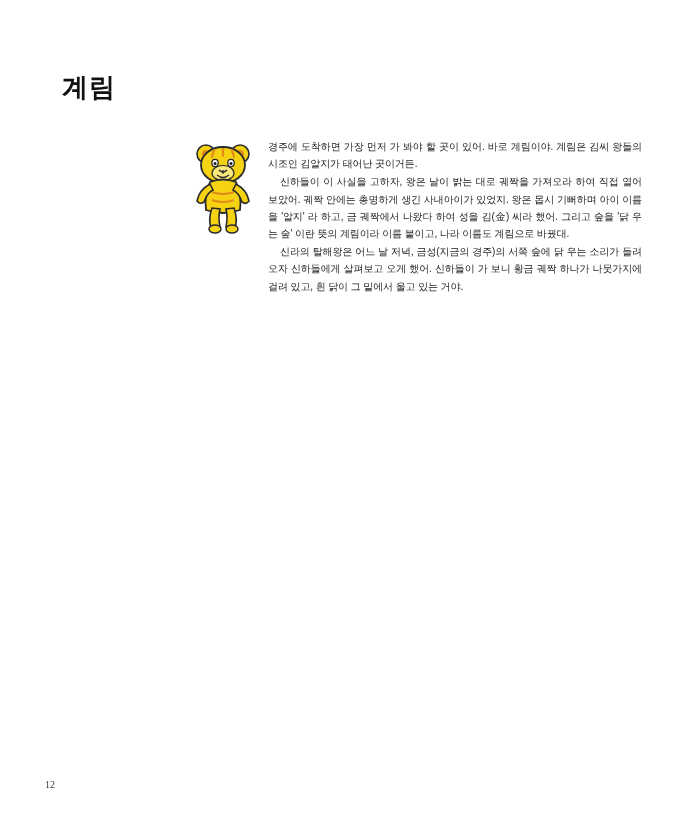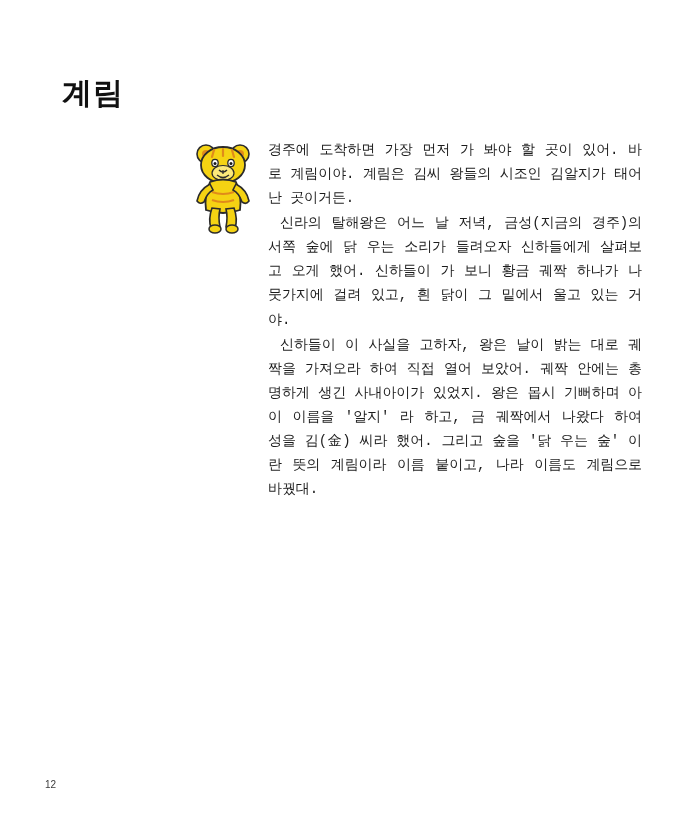--- a/index.html
+++ b/index.html
@@ -18,36 +18,36 @@
   .page {
     position: absolute;
     inset: 0;
     background: #ffffff;
   }
   .page-title {
     position: absolute;
     left: 62px;
     top: 56px;
     font-family: "DejaVu Serif", serif;
-    font-size: 30px;
+    font-size: 26px;
     font-weight: 700;
     letter-spacing: 1px;
     color: #111111;
     line-height: 1.1;
   }
   .body-block {
     position: absolute;
     left: 268px;
     top: 138px;
     width: 374px;
   }
   .body-block p {
     margin: 0 0 1px 0;
-    font-family: Liberation Mono, monospace;
-    font-size: 14px;
+    font-family: Liberation Sans, sans-serif;
+    font-size: 10px;
     line-height: 1.72;
     text-align: justify;
     text-justify: inter-character;
     color: #1c1c1c;
     letter-spacing: -0.1px;
   }
   .body-block p.indent {
     text-indent: 12px;
   }
   
@@ -55,21 +55,21 @@
     position: absolute;
     left: 188px;
     top: 140px;
     width: 74px;
     height: 96px;
   }
   .page-number {
     position: absolute;
     left: 45px;
     bottom: 42px;
-    font-family: Liberation Sans, sans-serif;
+    font-family: Liberation Serif, serif;
     font-size: 10px;
     color: #3b3b3b;
   }
   svg { display: block; }
 </style>
 </head>
 <body>
 
 <div class="page">
 
@@ -108,19 +108,19 @@
 
       <path d="M24 68 q-4 11 -1 20 q5 3 9 -1 q-2 -10 0 -18 z" fill="#f5d313" stroke="#2b2b2b" stroke-width="1.6"></path>
       <path d="M46 68 q4 11 1 20 q-5 3 -9 -1 q2 -10 0 -18 z" fill="#f5d313" stroke="#2b2b2b" stroke-width="1.6"></path>
       <ellipse cx="27" cy="89" rx="6" ry="4" fill="#f5d313" stroke="#2b2b2b" stroke-width="1.5"></ellipse>
       <ellipse cx="44" cy="89" rx="6" ry="4" fill="#f5d313" stroke="#2b2b2b" stroke-width="1.5"></ellipse>
     </svg>
   </div>
 
   <div class="body-block">
     <p>경주에 도착하면 가장 먼저 가 봐야 할 곳이 있어. 바로 계림이야. 계림은 김씨 왕들의 시조인 김알지가 태어난 곳이거든.</p>
+    <p class="indent">신하들이 이 사실을 고하자, 왕은 날이 밝는 대로 궤짝을 가져오라 하여 직접 열어 보았어. 궤짝 안에는 총명하게 생긴 사내아이가 있었지. 왕은 몹시 기뻐하며 아이 이름을 '알지' 라 하고, 금 궤짝에서 나왔다 하여 성을 김(金) 씨라 했어. 그리고 숲을 '닭 우는 숲' 이란 뜻의 계림이라 이름 붙이고, 나라 이름도 계림으로 바꿨대.</p>
     <p class="indent">신라의 탈해왕은 어느 날 저녁, 금성(지금의 경주)의 서쪽 숲에 닭 우는 소리가 들려오자 신하들에게 살펴보고 오게 했어. 신하들이 가 보니 황금 궤짝 하나가 나뭇가지에 걸려 있고, 흰 닭이 그 밑에서 울고 있는 거야.</p>
-    <p class="indent">신하들이 이 사실을 고하자, 왕은 날이 밝는 대로 궤짝을 가져오라 하여 직접 열어 보았어. 궤짝 안에는 총명하게 생긴 사내아이가 있었지. 왕은 몹시 기뻐하며 아이 이름을 '알지' 라 하고, 금 궤짝에서 나왔다 하여 성을 김(金) 씨라 했어. 그리고 숲을 '닭 우는 숲' 이란 뜻의 계림이라 이름 붙이고, 나라 이름도 계림으로 바꿨대.</p>
   </div>
 
   <div class="page-number">12</div>
 
 </div>
 
 </body></html>

